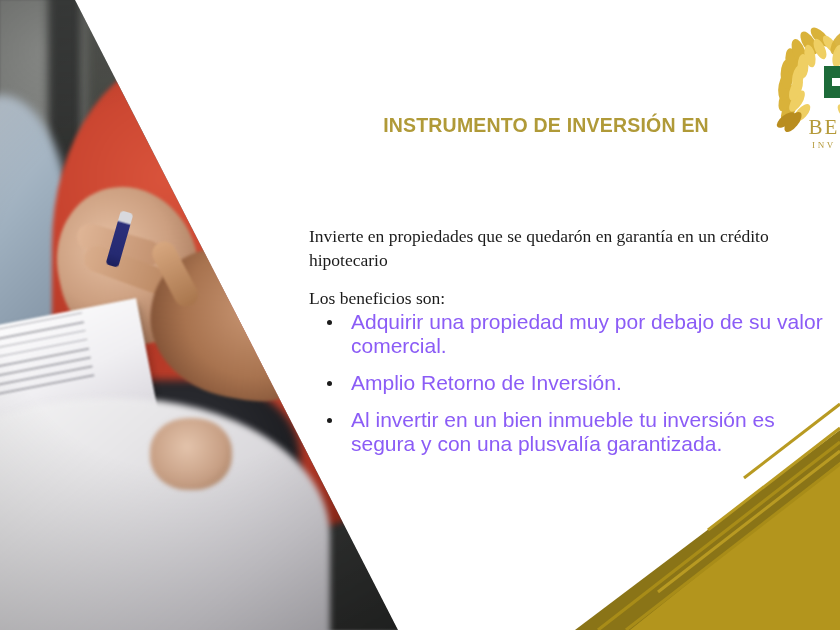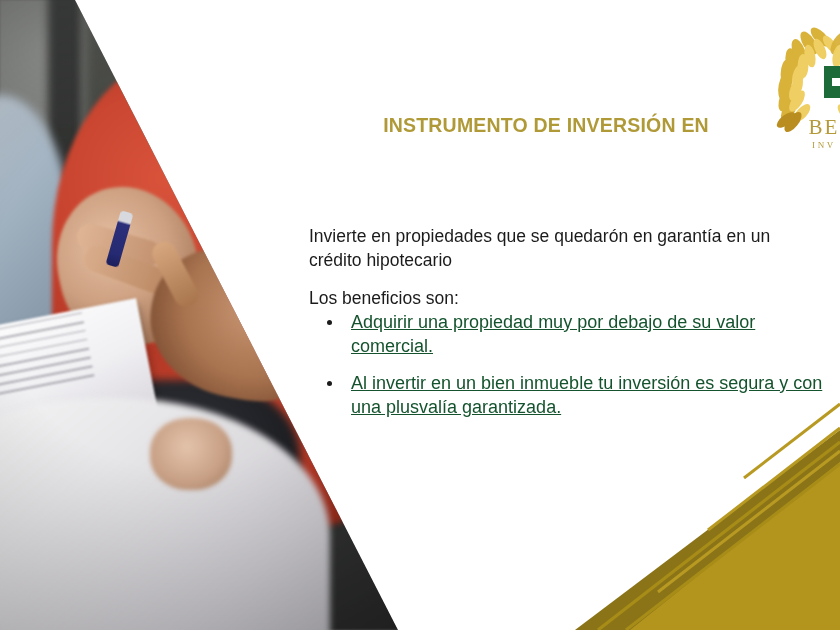--- a/index.html
+++ b/index.html
@@ -229,35 +229,35 @@
     left: 309px;
     top: 224px;
     width: 515px;
   }
   .para {
     font-size: 17.5px;
     line-height: 24px;
     color: #1b1b1b;
     margin: 0 0 14px 0;
     font-weight: 400;
+    font-family: Liberation Serif, serif;
   }
   .para.tight { margin-bottom: 0; }
   .bullets {
     list-style: none;
     margin: 0;
     padding: 0 0 0 13px;
   }
   .bullet {
     position: relative;
-    font-size: 18px;
+    font-size: 21px;
     line-height: 24px;
-    color: #14532d;
+    color: #8b5cf6;
     padding-left: 29px;
     margin-bottom: 13px;
-    text-decoration: underline;
   }
   .bullet::before {
     content: "";
     position: absolute;
     left: 5px;
     top: 10px;
     width: 5px;
     height: 5px;
     border-radius: 50%;
     background: #1b1b1b;
@@ -340,20 +340,23 @@
   <div class="title-block">
     <div class="title-line">INSTRUMENTO DE INVERSIÓN EN</div>
   </div>
 
   <div class="body-block">
     <p class="para">Invierte en propiedades que se quedarón en garantía en un crédito hipotecario</p>
     <p class="para tight">Los beneficios son:</p>
     <ul class="bullets">
       <li class="bullet">
         <span>Adquirir una propiedad muy por debajo de su valor comercial.</span>
+      </li>
+      <li class="bullet">
+        <span>Amplio Retorno de Inversión.</span>
       </li>
       <li class="bullet">
         <span>Al  invertir en un bien inmueble tu inversión es segura y con una plusvalía garantizada.</span>
       </li>
     </ul>
   </div>
 
   <svg class="logo" viewBox="0 0 124 146">
     <g fill="none" stroke="none">
 

